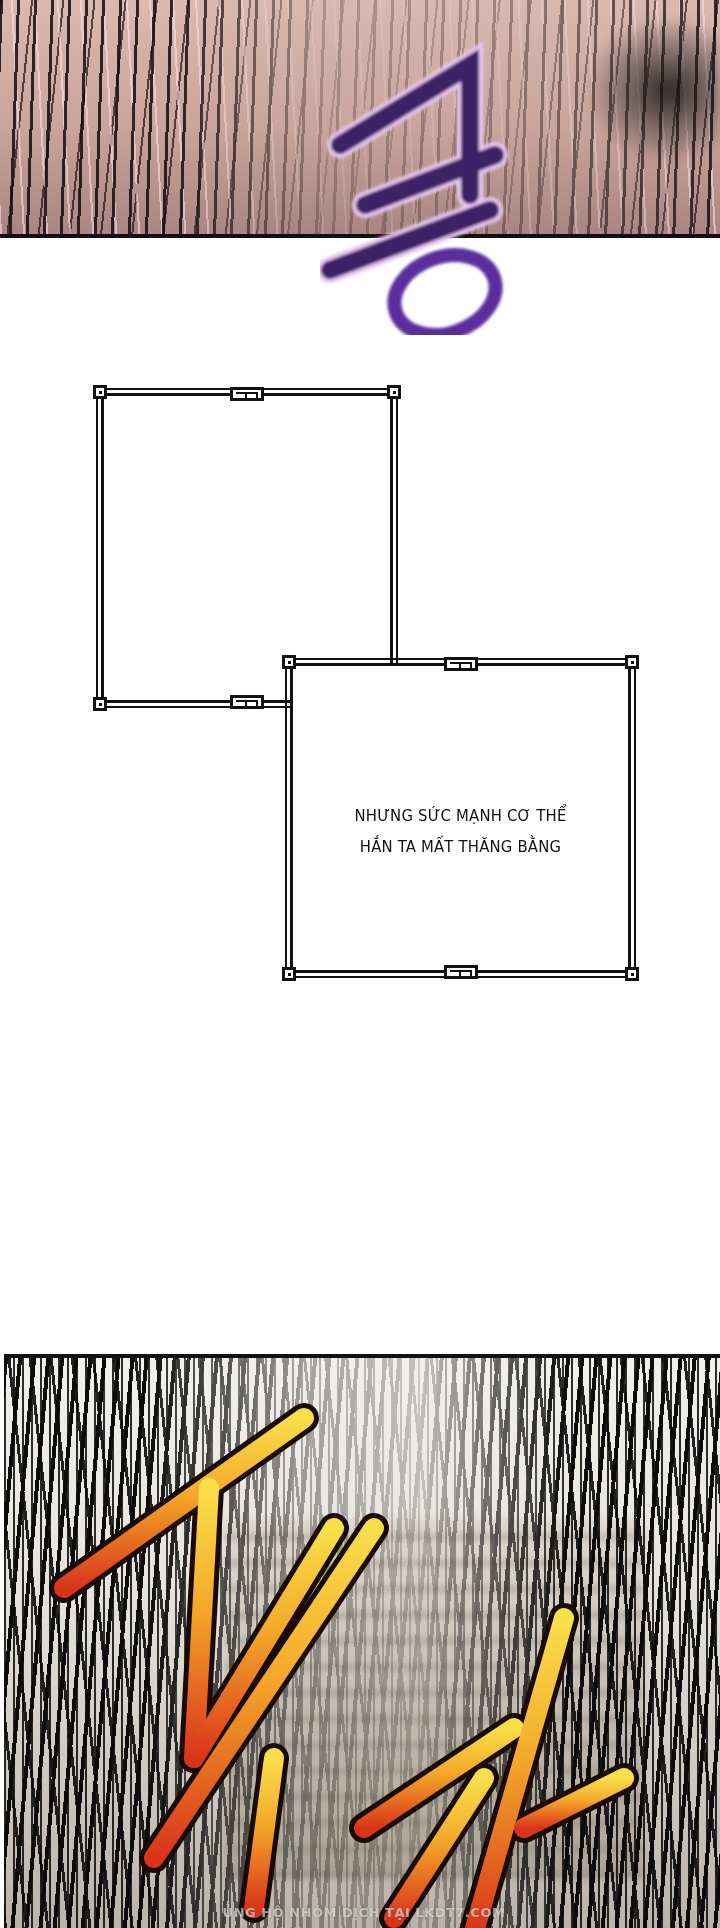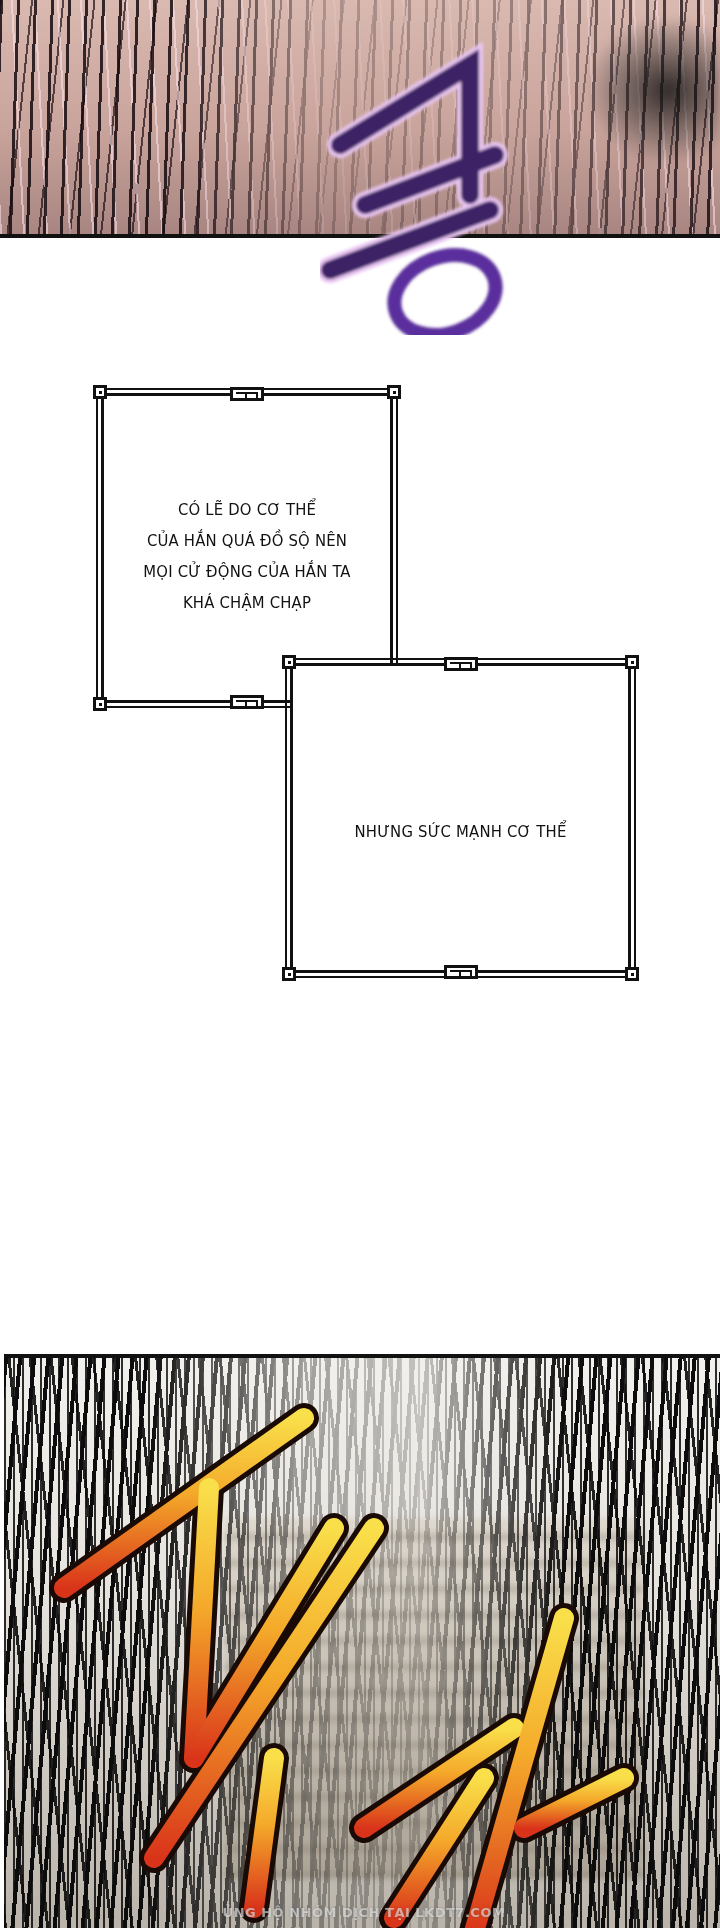--- a/index.html
+++ b/index.html
@@ -134,37 +134,32 @@
   </g>
 </svg>
 
 <div class="nbox box1">
   <span class="corner c-tl"></span>
   <span class="corner c-tr"></span>
   <span class="corner c-bl"></span>
   <span class="corner c-br"></span>
   <span class="meander m-top"></span>
   <span class="meander m-bot"></span>
-  <div class="text">
-    <div>CÓ LẼ DO CƠ THỂ</div>
-    <div>CỦA HẮN QUÁ ĐỒ SỘ NÊN</div>
-    <div>MỌI CỬ ĐỘNG CỦA HẮN TA</div>
-    <div>KHÁ CHẬM CHẠP</div>
-  </div>
 </div>
 
 <div class="nbox box2">
   <span class="corner c-tl"></span>
   <span class="corner c-tr"></span>
   <span class="corner c-bl"></span>
   <span class="corner c-br"></span>
   <span class="meander m-top"></span>
   <span class="meander m-bot"></span>
   <div class="text">
     <div>NHƯNG SỨC MẠNH CƠ THỂ</div>
+    <div>HẮN TA MẤT THĂNG BẰNG</div>
   </div>
 </div>
 
 <div class="panel-bottom">
   <div class="bg-scene"></div>
   <div class="speedlines-bottom"></div>
 
   <svg class="sfx-orange" viewBox="0 0 620 544">
     <defs>
       <linearGradient id="og" x1="0" y1="0" x2="0" y2="1">

